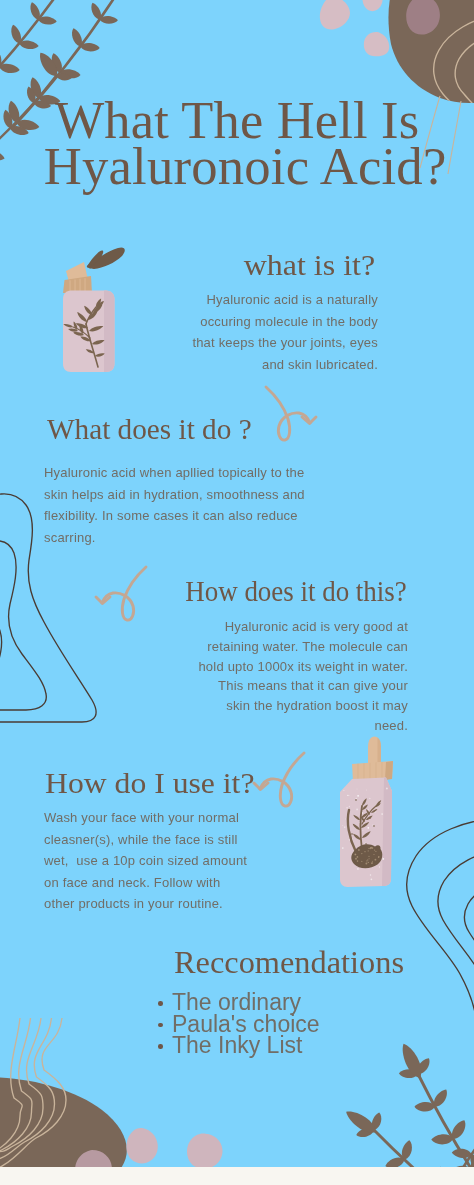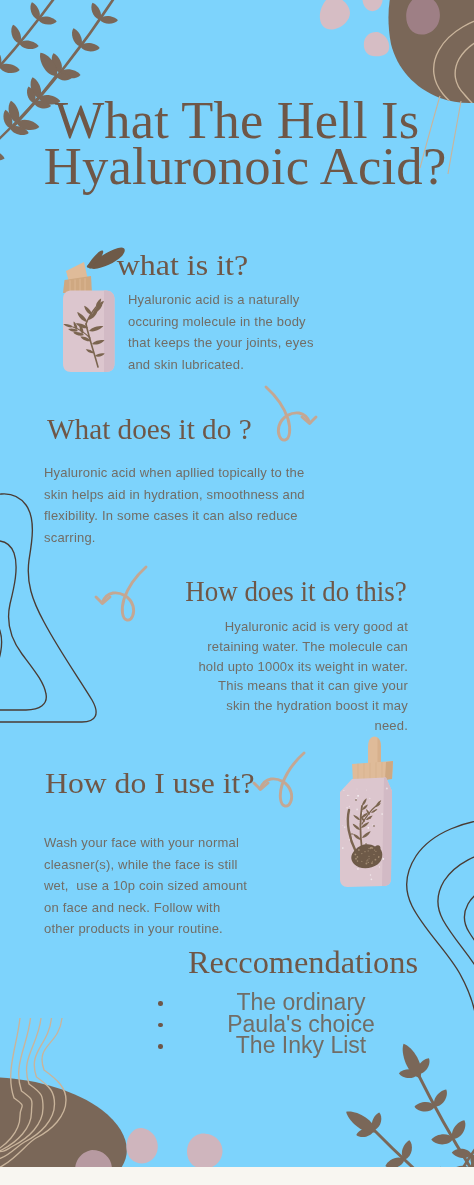--- a/index.html
+++ b/index.html
@@ -312,21 +312,21 @@
           <circle cx="361.8" cy="853.6" r="0.69" fill="#A89278" opacity="0.85"></circle>
         </g>
 </g>
 </svg>
   <div class="layer">
     <div class="title">
       <span style="transform:scaleX(1.008);">What The Hell Is</span>
       <span style="transform:scaleX(1.013) translateX(8px);margin-top:-6px;">Hyaluronoic Acid?</span>
     </div>
 
-    <div class="sec" style="left:128px;top:250px;width:250px;text-align:left;">
+    <div class="sec" style="left:128px;top:250px;width:250px;text-align:right;">
       <div class="h hr" style="transform:scaleX(1.066) translateX(-3px);">what is it?</div>
       <div class="b" style="margin-top:9px;">Hyaluronic acid is a naturally
 occuring molecule in the body
 that keeps the your joints, eyes
 and skin lubricated.</div>
     </div>
 
     <div class="sec" style="left:44px;top:414px;width:370px;text-align:left;">
       <div class="h hl" style="transform:scaleX(0.975) translateX(3px);">What does it do ?</div>
       <div class="b" style="margin-top:18px;">Hyaluronic acid when apllied topically to the
@@ -340,28 +340,28 @@
       <div class="b" style="margin-top:11px;line-height:19.8px;">Hyaluronic acid is very good at
 retaining water. The molecule can
 hold upto 1000x its weight in water.
 This means that it can give your
 skin the hydration boost it may
 need.</div>
     </div>
 
     <div class="sec" style="left:44px;top:768px;width:300px;text-align:left;">
       <div class="h hl" style="transform:scaleX(1.056) translateX(1px);">How do I use it?</div>
-      <div class="b" style="margin-top:34px;">Wash your face with your normal
+      <div class="b" style="margin-top:9px;">Wash your face with your normal
 cleasner(s), while the face is still
 wet,  use a 10p coin sized amount
 on face and neck. Follow with
 other products in your routine.</div>
     </div>
 
-    <div class="sec" style="left:178px;top:946px;width:252px;text-align:center;">
+    <div class="sec" style="left:178px;top:946px;width:252px;">
       <div class="reco-h hr" style="transform:scaleX(1.027) translateX(2px);">Reccomendations</div>
       <ul class="reco-list" style="margin-top:12px;margin-left:-20px;">
         <li><span class="bullet"></span><span>The ordinary</span></li>
         <li><span class="bullet"></span><span>Paula's choice</span></li>
         <li><span class="bullet"></span><span>The Inky List</span></li>
       </ul>
     </div>
 
   </div>
 </div>

